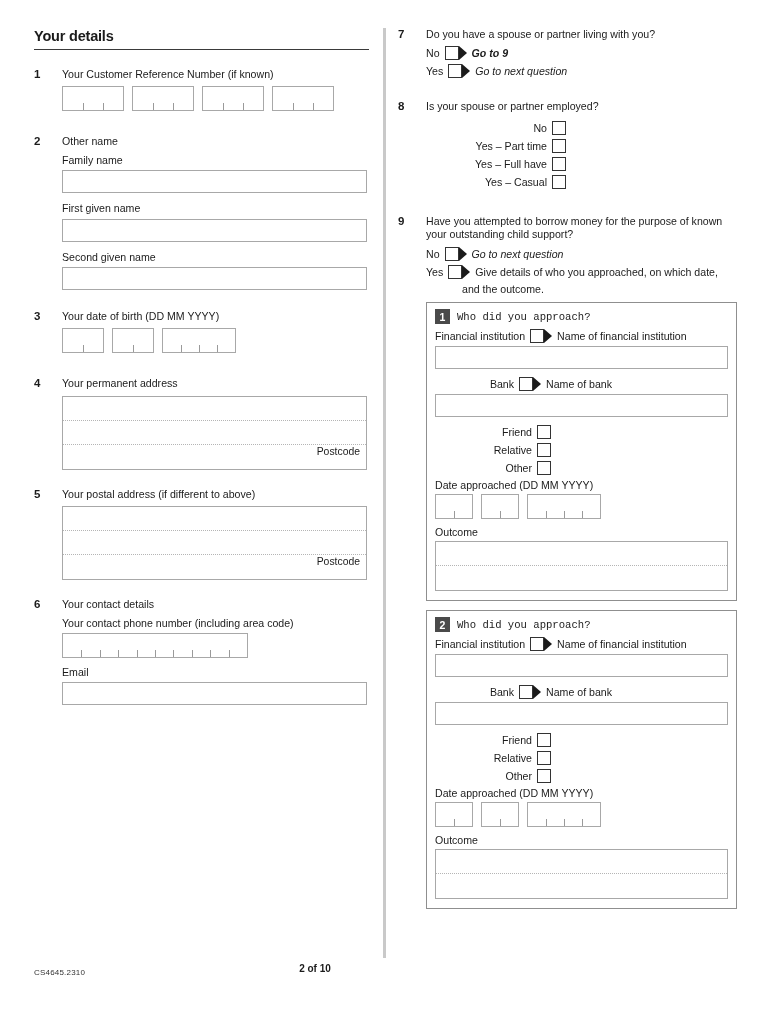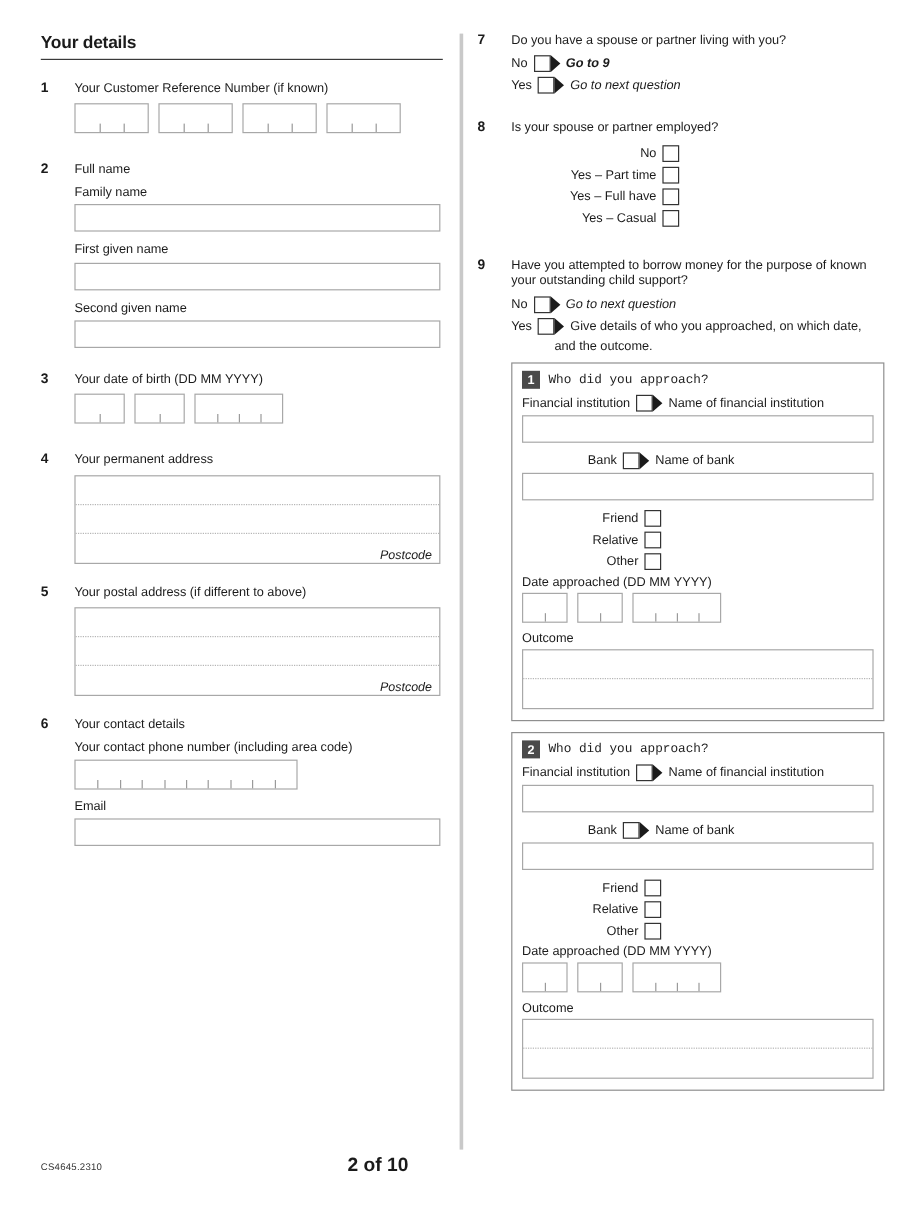--- a/index.html
+++ b/index.html
@@ -135,23 +135,22 @@
     border-bottom: 1px dotted #b5b5b5;
     box-sizing: border-box;
   }
   .addrbox .aline.last {
     border-bottom: 0;
     position: relative;
   }
   .postcode-label {
     position: absolute;
     right: 6px;
-    bottom: 0;
+    bottom: 12px;
     font-size: 10.4px;
-    font-style: italic;
   }
 
   
   .outcomebox {
     border: 1px solid #a8a8a8;
     box-sizing: border-box;
     background: #fff;
   }
   .outcomebox .oline {
     height: 24px;
@@ -270,21 +269,21 @@
     font-size: 8px;
     color: #333;
     letter-spacing: 0.2px;
   }
   .footer-page {
     position: absolute;
     left: 0;
     top: 963px;
     width: 630px;
     text-align: center;
-    font-size: 16px;
+    font-size: 10px;
     font-weight: bold;
   }
 </style>
 </head>
 <body>
 
 <div class="page">
 
   <div class="divider"></div>
 
@@ -318,21 +317,21 @@
               <div class="cell"></div>
               <div class="cell"></div>
           </div>
         </div>
       </div>
     </div>
 
     <div class="q" style="margin-top:24px">
       <div class="qnum">2</div>
       <div class="qbody">
-        <p class="qtext">Full name</p>
+        <p class="qtext">Other name</p>
         <p class="sublabel">Family name</p>
         <div class="textbox wide"></div>
         <p class="sublabel">First given name</p>
         <div class="textbox wide"></div>
         <p class="sublabel">Second given name</p>
         <div class="textbox wide"></div>
       </div>
     </div>
 
     <div class="q" style="margin-top:20px">

